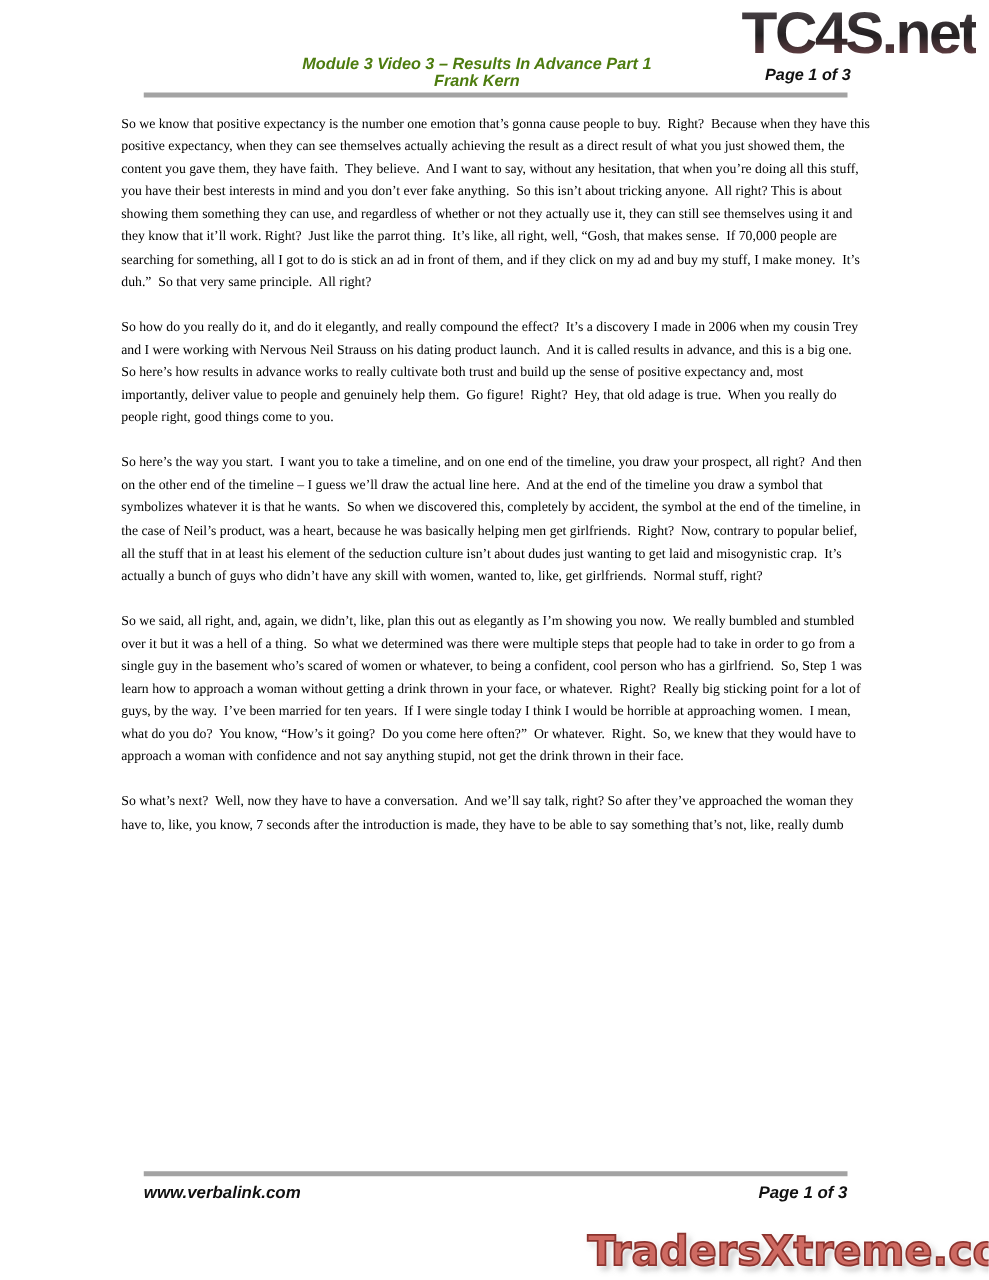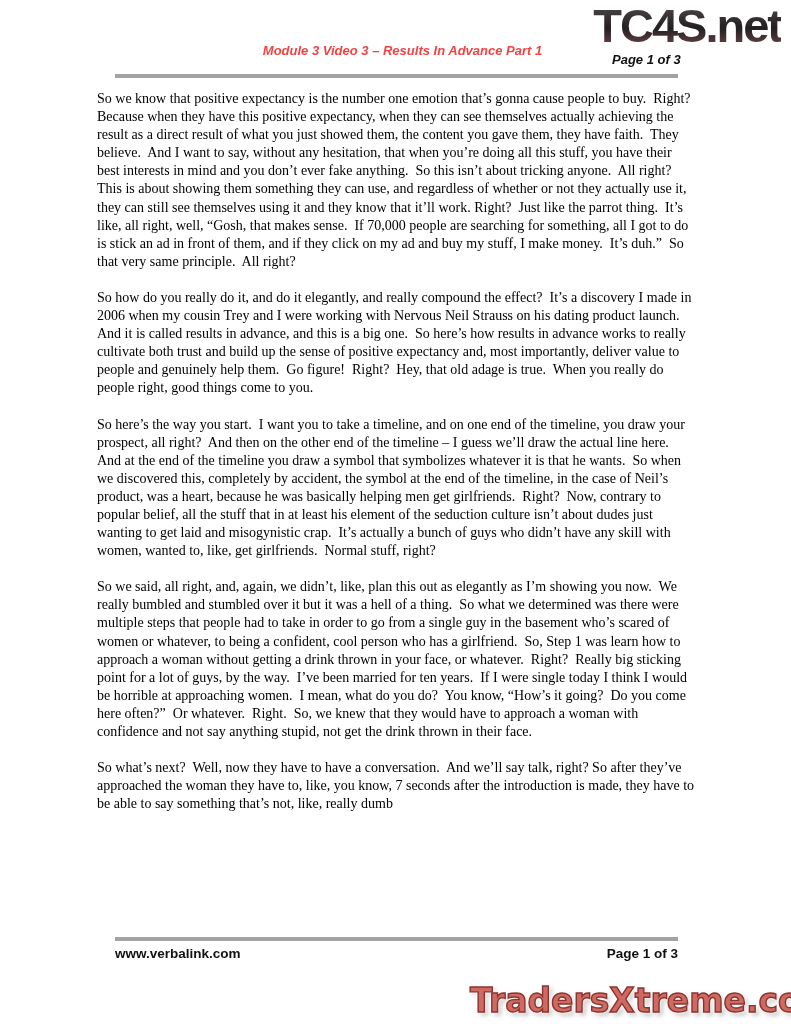--- a/index.html
+++ b/index.html
@@ -32,36 +32,36 @@
   }
   .tc4s-page {
     position:absolute; top:52px; left:612px;
     font-family:"Liberation Sans", sans-serif;
     font-weight:bold; font-style:italic;
     font-size:13px; color:#111;
   }
 
   
   .doc-header {
-    position:absolute; top:44px; left:121px; width:563px;
+    position:absolute; top:44px; left:100px; width:563px;
     text-align:center;
     font-family:"Liberation Sans", sans-serif;
     font-weight:bold; font-style:italic;
-    font-size:13px; line-height:14px; color:#ef4444;
+    font-size:13px; line-height:14px; color:#4d7c0f;
   }
   .header-rule {
     position:absolute; top:74px; left:115px; width:563px; height:4px;
     background:#a3a3a3;
   }
 
   
   .body-text {
     position:absolute; top:90px; left:97px; width:599px;
     font-family:"Liberation Serif", serif;
-    font-size:14px; line-height:18.1px; color:#000;
+    font-size:11px; line-height:18.1px; color:#000;
   }
   .body-text p {
     margin:0 0 18px 0;
     white-space:pre-wrap;
   }
 
   
   .watermark {
     position:absolute; top:486px; left:251px;
     font-family:"DejaVu Serif", serif;
@@ -78,21 +78,21 @@
 
   
   .footer-rule {
     position:absolute; top:937px; left:115px; width:563px; height:4px;
     background:#a3a3a3;
   }
   .footer-row {
     position:absolute; top:946px; left:115px; width:563px;
     display:flex; justify-content:space-between;
     font-family:"Liberation Sans", sans-serif;
-    font-weight:bold; 
+    font-weight:bold; font-style:italic;
     font-size:13.5px; color:#111;
   }
 
   
   .bottom-banner {
     position:absolute; top:981px; left:470px;
     font-family:"DejaVu Sans", sans-serif;
     font-weight:bold;
     font-size:33px;
     letter-spacing:0px;
@@ -107,20 +107,21 @@
 </head>
 <body>
 
 <div class="page">
 
   <div class="tc4s-logo">TC4S.net</div>
   <div class="tc4s-page">Page 1 of 3</div>
 
   <div class="doc-header">
     <div>Module 3 Video 3 – Results In Advance Part 1</div>
+    <div>Frank Kern</div>
   </div>
   <div class="header-rule"></div>
 
   <div class="body-text">
     <p>So we know that positive expectancy is the number one emotion that’s gonna cause people to buy.  Right?  Because when they have this positive expectancy, when they can see themselves actually achieving the result as a direct result of what you just showed them, the content you gave them, they have faith.  They believe.  And I want to say, without any hesitation, that when you’re doing all this stuff, you have their best interests in mind and you don’t ever fake anything.  So this isn’t about tricking anyone.  All right? This is about showing them something they can use, and regardless of whether or not they actually use it, they can still see themselves using it and they know that it’ll work. Right?  Just like the parrot thing.  It’s like, all right, well, “Gosh, that makes sense.  If 70,000 people are searching for something, all I got to do is stick an ad in front of them, and if they click on my ad and buy my stuff, I make money.  It’s duh.”  So that very same principle.  All right?</p>
     <p>So how do you really do it, and do it elegantly, and really compound the effect?  It’s a discovery I made in 2006 when my cousin Trey and I were working with Nervous Neil Strauss on his dating product launch.  And it is called results in advance, and this is a big one.  So here’s how results in advance works to really cultivate both trust and build up the sense of positive expectancy and, most importantly, deliver value to people and genuinely help them.  Go figure!  Right?  Hey, that old adage is true.  When you really do people right, good things come to you.</p>
     <p>So here’s the way you start.  I want you to take a timeline, and on one end of the timeline, you draw your prospect, all right?  And then on the other end of the timeline – I guess we’ll draw the actual line here.  And at the end of the timeline you draw a symbol that symbolizes whatever it is that he wants.  So when we discovered this, completely by accident, the symbol at the end of the timeline, in the case of Neil’s product, was a heart, because he was basically helping men get girlfriends.  Right?  Now, contrary to popular belief, all the stuff that in at least his element of the seduction culture isn’t about dudes just wanting to get laid and misogynistic crap.  It’s actually a bunch of guys who didn’t have any skill with women, wanted to, like, get girlfriends.  Normal stuff, right?</p>
     <p>So we said, all right, and, again, we didn’t, like, plan this out as elegantly as I’m showing you now.  We really bumbled and stumbled over it but it was a hell of a thing.  So what we determined was there were multiple steps that people had to take in order to go from a single guy in the basement who’s scared of women or whatever, to being a confident, cool person who has a girlfriend.  So, Step 1 was learn how to approach a woman without getting a drink thrown in your face, or whatever.  Right?  Really big sticking point for a lot of guys, by the way.  I’ve been married for ten years.  If I were single today I think I would be horrible at approaching women.  I mean, what do you do?  You know, “How’s it going?  Do you come here often?”  Or whatever.  Right.  So, we knew that they would have to approach a woman with confidence and not say anything stupid, not get the drink thrown in their face.</p>
     <p>So what’s next?  Well, now they have to have a conversation.  And we’ll say talk, right? So after they’ve approached the woman they have to, like, you know, 7 seconds after the introduction is made, they have to be able to say something that’s not, like, really dumb</p>
   </div>

